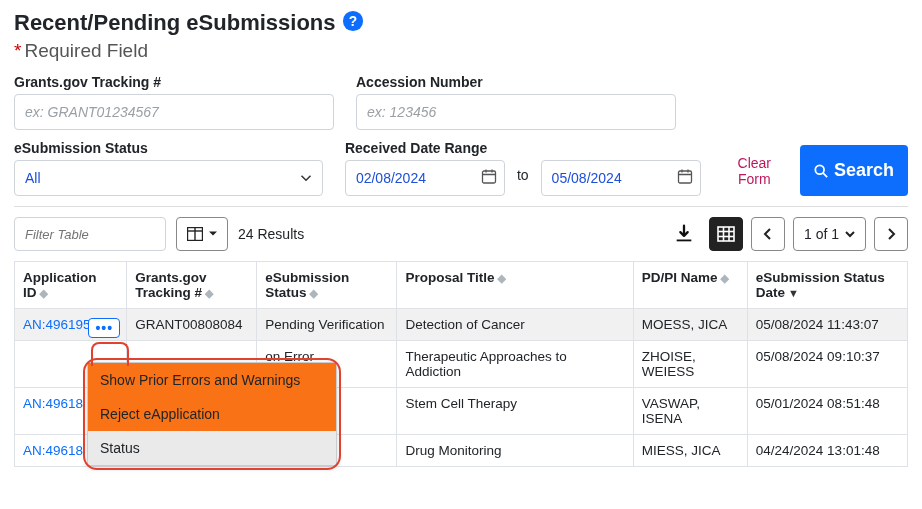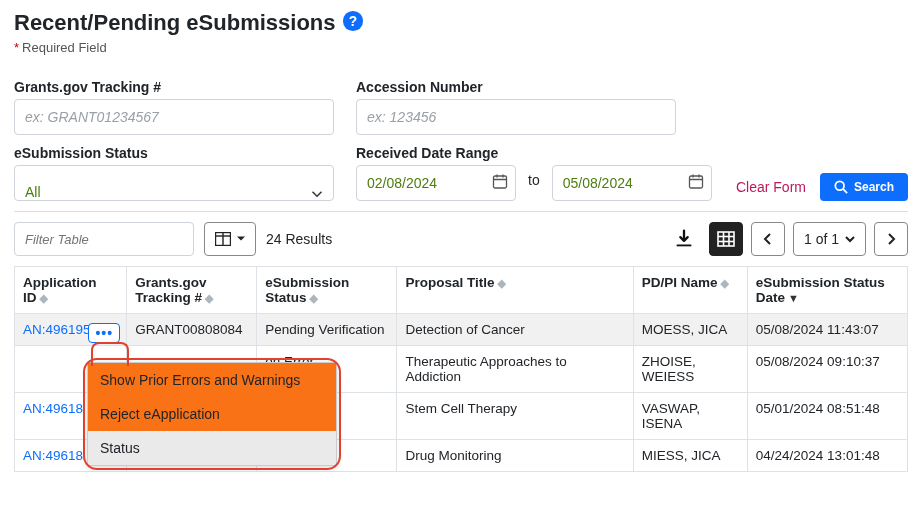--- a/index.html
+++ b/index.html
@@ -15,23 +15,23 @@
   h2.page-title {
     font-size: 22px;
     font-weight: 700;
     margin: 2px 0 4px 0;
     display: flex;
     align-items: flex-start;
     gap: 6px;
   }
   .help-icon svg { display: block; }
   .required-note {
-    font-size: 13px;
+    font-size: 19px;
     color: #555;
-    margin-bottom: 24px;
+    margin-bottom: 12px;
   }
   .required-note .ast { color: #c00; margin-right: 3px; }
   .form-row {
     display: flex;
     gap: 22px;
     margin-bottom: 10px;
     align-items: flex-end;
   }
   .field {
     display: flex;
@@ -42,55 +42,55 @@
     font-weight: 700;
     font-size: 14px;
   }
   .input, .select {
     height: 36px;
     border: 1px solid #ced4da;
     border-radius: 4px;
     padding: 0 10px;
     font-size: 14px;
     background: #fff;
-    color: #4d7c0f;
+    color: #1d4ed8;
   }
   .input::placeholder { color: #9aa0a6; font-style: italic; }
   .select {
     display: flex;
-    align-items: flex-end;
+    align-items: center;
     justify-content: space-between;
     cursor: pointer;
   }
   .chev { width: 12px; height: 12px; }
   .date-wrap { position: relative; width: 160px; }
   .date-wrap .input { width: 100%; padding-right: 34px; }
   .cal-btn {
     position: absolute; right: 6px; top: 50%; transform: translateY(-50%);
     background: none; border: none; cursor: pointer; padding: 2px;
   }
   .to-label { align-self: center; padding: 0 4px 6px 4px; }
   .actions { margin-left: auto; display: flex; gap: 14px; align-items: center; }
   .link-btn {
     background: none; border: none; color: #be185d; cursor: pointer;
     font-size: 14px; padding: 0;
   }
   .btn-primary {
     background: #0d6efd; color: #fff; border: none; border-radius: 4px;
-    height: 28px; padding: 0 14px; font-size: 12px; font-weight: 600;
+    height: 51px; padding: 0 14px; font-size: 18px; font-weight: 600;
     display: inline-flex; align-items: center; gap: 6px; cursor: pointer;
   }
   .toolbar {
     display: flex; align-items: center; justify-content: space-between;
     border-top: 1px solid #ddd; padding-top: 10px; margin-top: 6px;
   }
   .toolbar-left { display: flex; align-items: center; gap: 10px; }
   .filter-input {
     height: 34px; border: 1px solid #ced4da; border-radius: 4px;
-    padding: 0 10px; font-size: 13px; width: 180px; font-style: italic;
+    padding: 0 10px; font-size: 13px; width: 152px; font-style: italic;
   }
   .columns-btn {
     height: 34px; border: 1px solid #888; border-radius: 4px;
     background: #fff; display: inline-flex; align-items: center;
     gap: 6px; padding: 0 10px; cursor: pointer;
   }
   .results-count { font-size: 14px; }
   .toolbar-right { display: flex; align-items: center; gap: 8px; }
   .icon-btn {
     height: 34px; min-width: 34px; border: 1px solid #888; border-radius: 4px;

